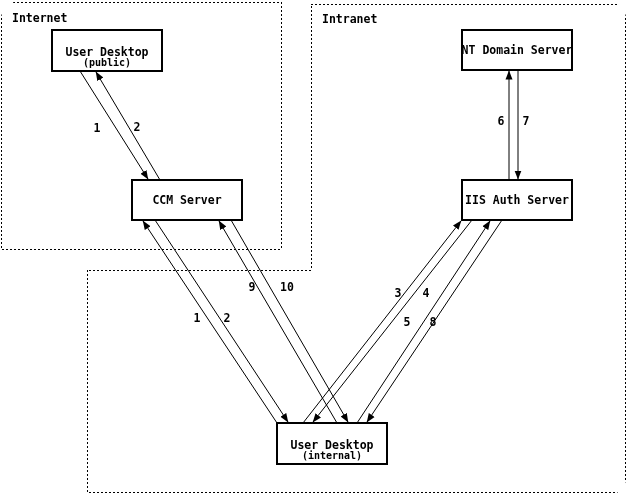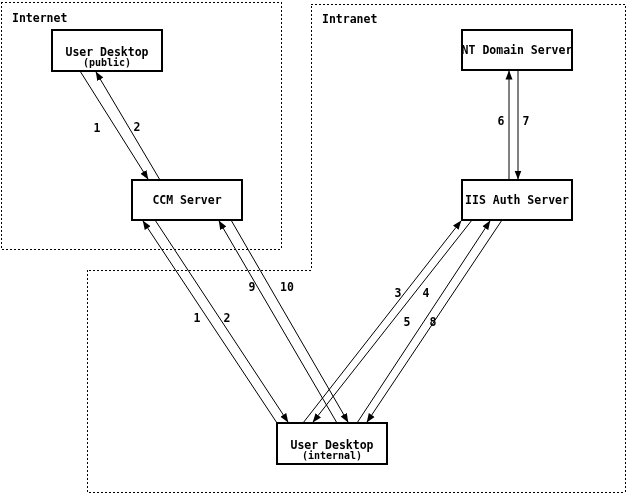--- a/index.html
+++ b/index.html
@@ -1,17 +1,17 @@
 <!DOCTYPE html>
 <html><head>
 <meta charset="utf-8">
 <style>
   html,body{margin:0;padding:0;background:#ffffff;}
   #stage{position:relative;width:627px;height:497px;background:#ffffff;overflow:hidden;
-         font-family:"DejaVu Sans Mono", monospace;}
+         font-family:"DejaVu Sans Mono", monospace;border-radius:23px;}
   svg{display:block;}
   text{font-family:"DejaVu Sans Mono", monospace;font-weight:bold;fill:#000000;}
   .region-line{fill:none;stroke:#000000;stroke-width:1;stroke-dasharray:2 2;shape-rendering:crispEdges;}
   .node-box{fill:#ffffff;stroke:#000000;stroke-width:1.5;shape-rendering:crispEdges;}
   .edge-line{stroke:#000000;stroke-width:1;fill:none;}
   .lbl-region{font-size:11.5px;}
   .lbl-title{font-size:11.5px;text-anchor:middle;}
   .lbl-sub{font-size:10px;text-anchor:middle;}
   .lbl-edge{font-size:11.5px;text-anchor:middle;}
 </style>

